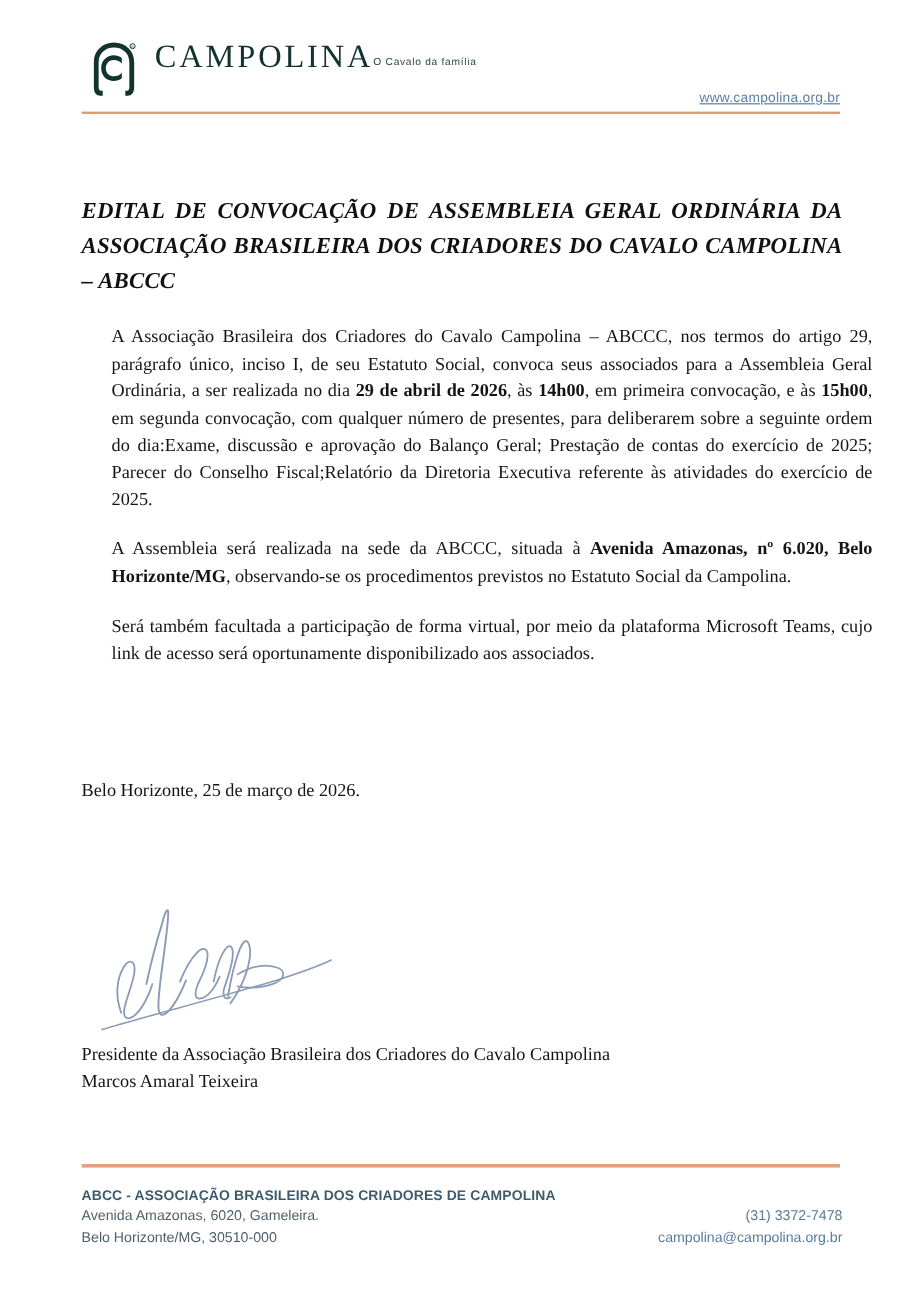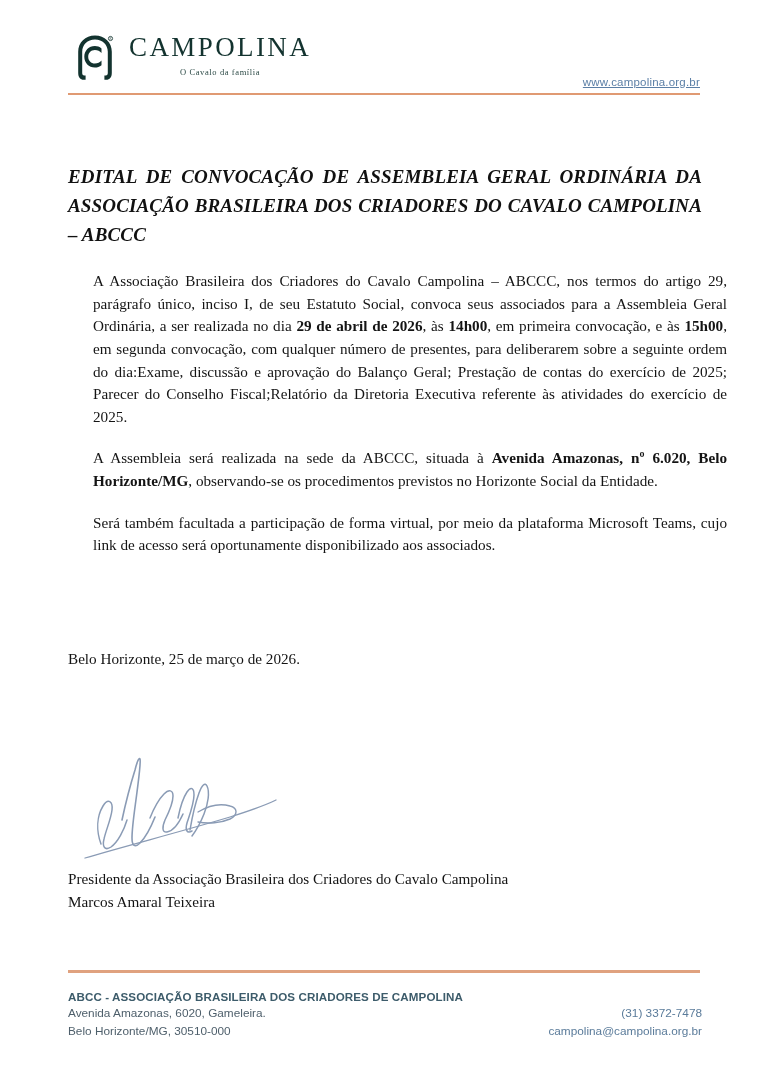--- a/index.html
+++ b/index.html
@@ -40,34 +40,33 @@
   .logo-mark {
     width: 46px;
     height: 52px;
     flex: 0 0 auto;
     position: relative;
     top: 2px;
   }
   .logo-text {
     margin-left: 11px;
     display: flex;
-    flex-direction: column;
     align-items: center;
     padding-top: 4px;
   }
   .logo-word {
     font-family: "Liberation Serif", "DejaVu Serif", serif;
     font-size: 27px;
     letter-spacing: 2.4px;
     color: #13332f;
     line-height: 1;
     white-space: nowrap;
   }
   .logo-tag {
-    font-family: Liberation Serif, serif;
+    font-family: Liberation Sans, sans-serif;
     font-size: 8.5px;
     letter-spacing: 0.6px;
     color: #2c4a46;
     margin-top: 6px;
     white-space: nowrap;
   }
   .site-url {
     position: absolute;
     right: 68px;
     top: 76px;
@@ -241,21 +240,21 @@
     <a class="site-url" href="#">www.campolina.org.br</a>
     <div class="rule-top"></div>
   </div>
 
   <div class="doc-title">EDITAL DE CONVOCAÇÃO DE ASSEMBLEIA GERAL ORDINÁRIA DA ASSOCIAÇÃO BRASILEIRA DOS CRIADORES DO CAVALO CAMPOLINA – ABCCC</div>
 
   <div class="body-block">
 
     <p class="para"><span>A Associação Brasileira dos Criadores do Cavalo Campolina – ABCCC, nos termos do artigo 29, parágrafo único, inciso I, de seu Estatuto Social, convoca seus associados para a Assembleia Geral Ordinária, a ser realizada no dia </span><b>29 de abril de 2026</b><span>, às </span><b>14h00</b><span>, em primeira convocação, e às </span><b>15h00</b><span>, em segunda convocação, com qualquer número de presentes, para deliberarem sobre a seguinte ordem do dia:Exame, discussão e aprovação do Balanço Geral; Prestação de contas do exercício de 2025; Parecer do Conselho Fiscal;Relatório da Diretoria Executiva referente às atividades do exercício de 2025.</span></p>
 
-    <p class="para"><span>A Assembleia será realizada na sede da ABCCC, situada à </span><b>Avenida Amazonas, nº 6.020, Belo Horizonte/MG</b><span>, observando-se os procedimentos previstos no Horizonte Social da Entidade.</span></p>
+    <p class="para"><span>A Assembleia será realizada na sede da ABCCC, situada à </span><b>Avenida Amazonas, nº 6.020, Belo Horizonte/MG</b><span>, observando-se os procedimentos previstos no Estatuto Social da Campolina.</span></p>
 
     <p class="para">Será também facultada a participação de forma virtual, por meio da plataforma Microsoft Teams, cujo link de acesso será oportunamente disponibilizado aos associados.</p>
   </div>
 
   <div class="date-line">Belo Horizonte, 25 de março de 2026.</div>
 
   <div class="signature">
     <svg viewBox="0 0 210 118" width="210" height="118" aria-hidden="true">
       <g fill="none" stroke="#8a9bb5" stroke-linecap="round" stroke-linejoin="round">
         <path d="M21 98

